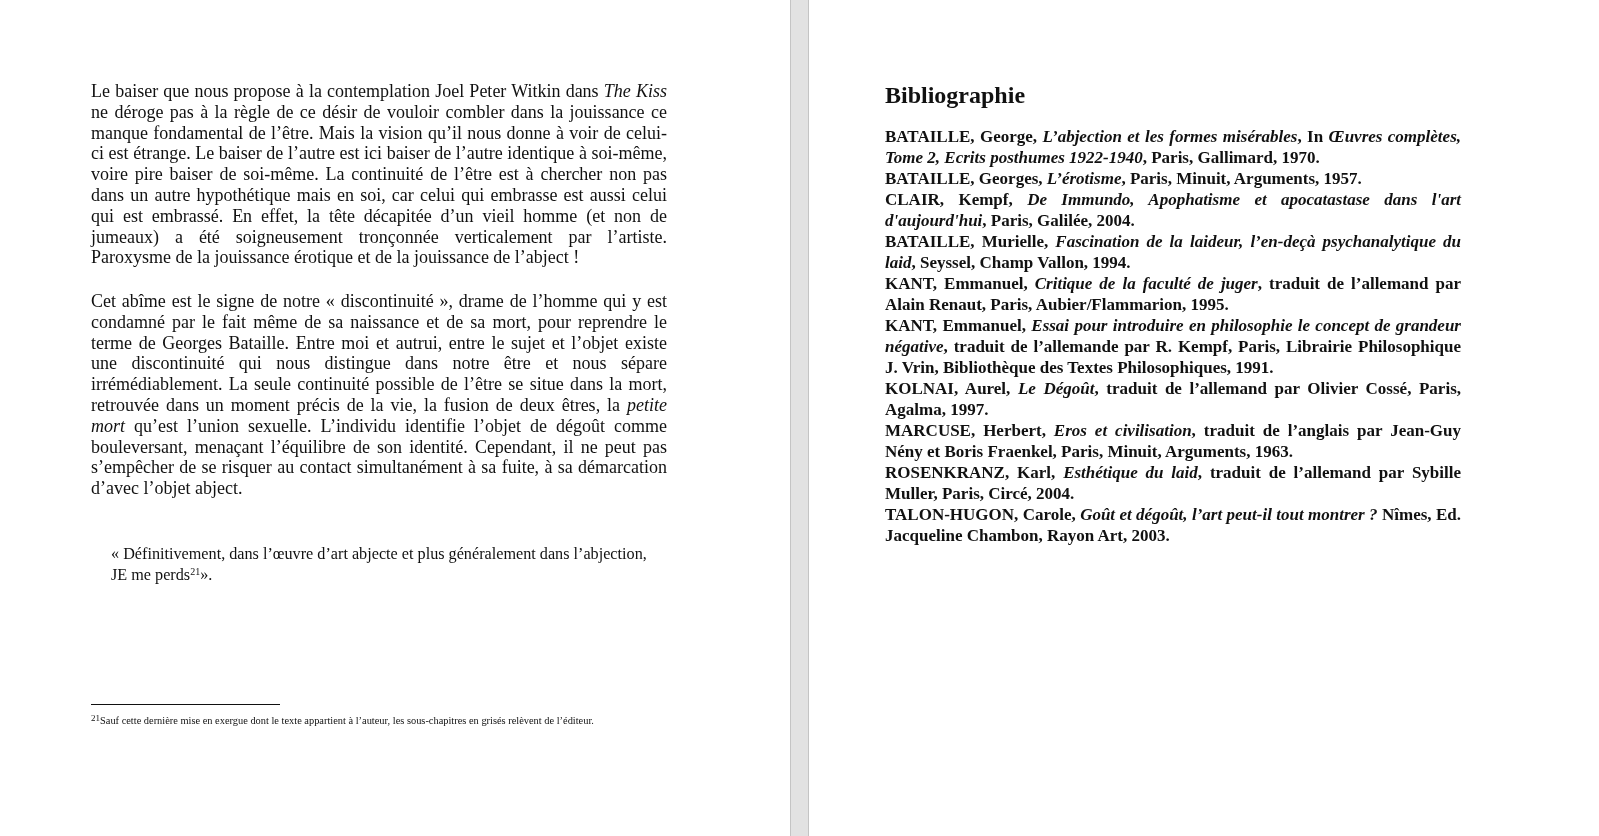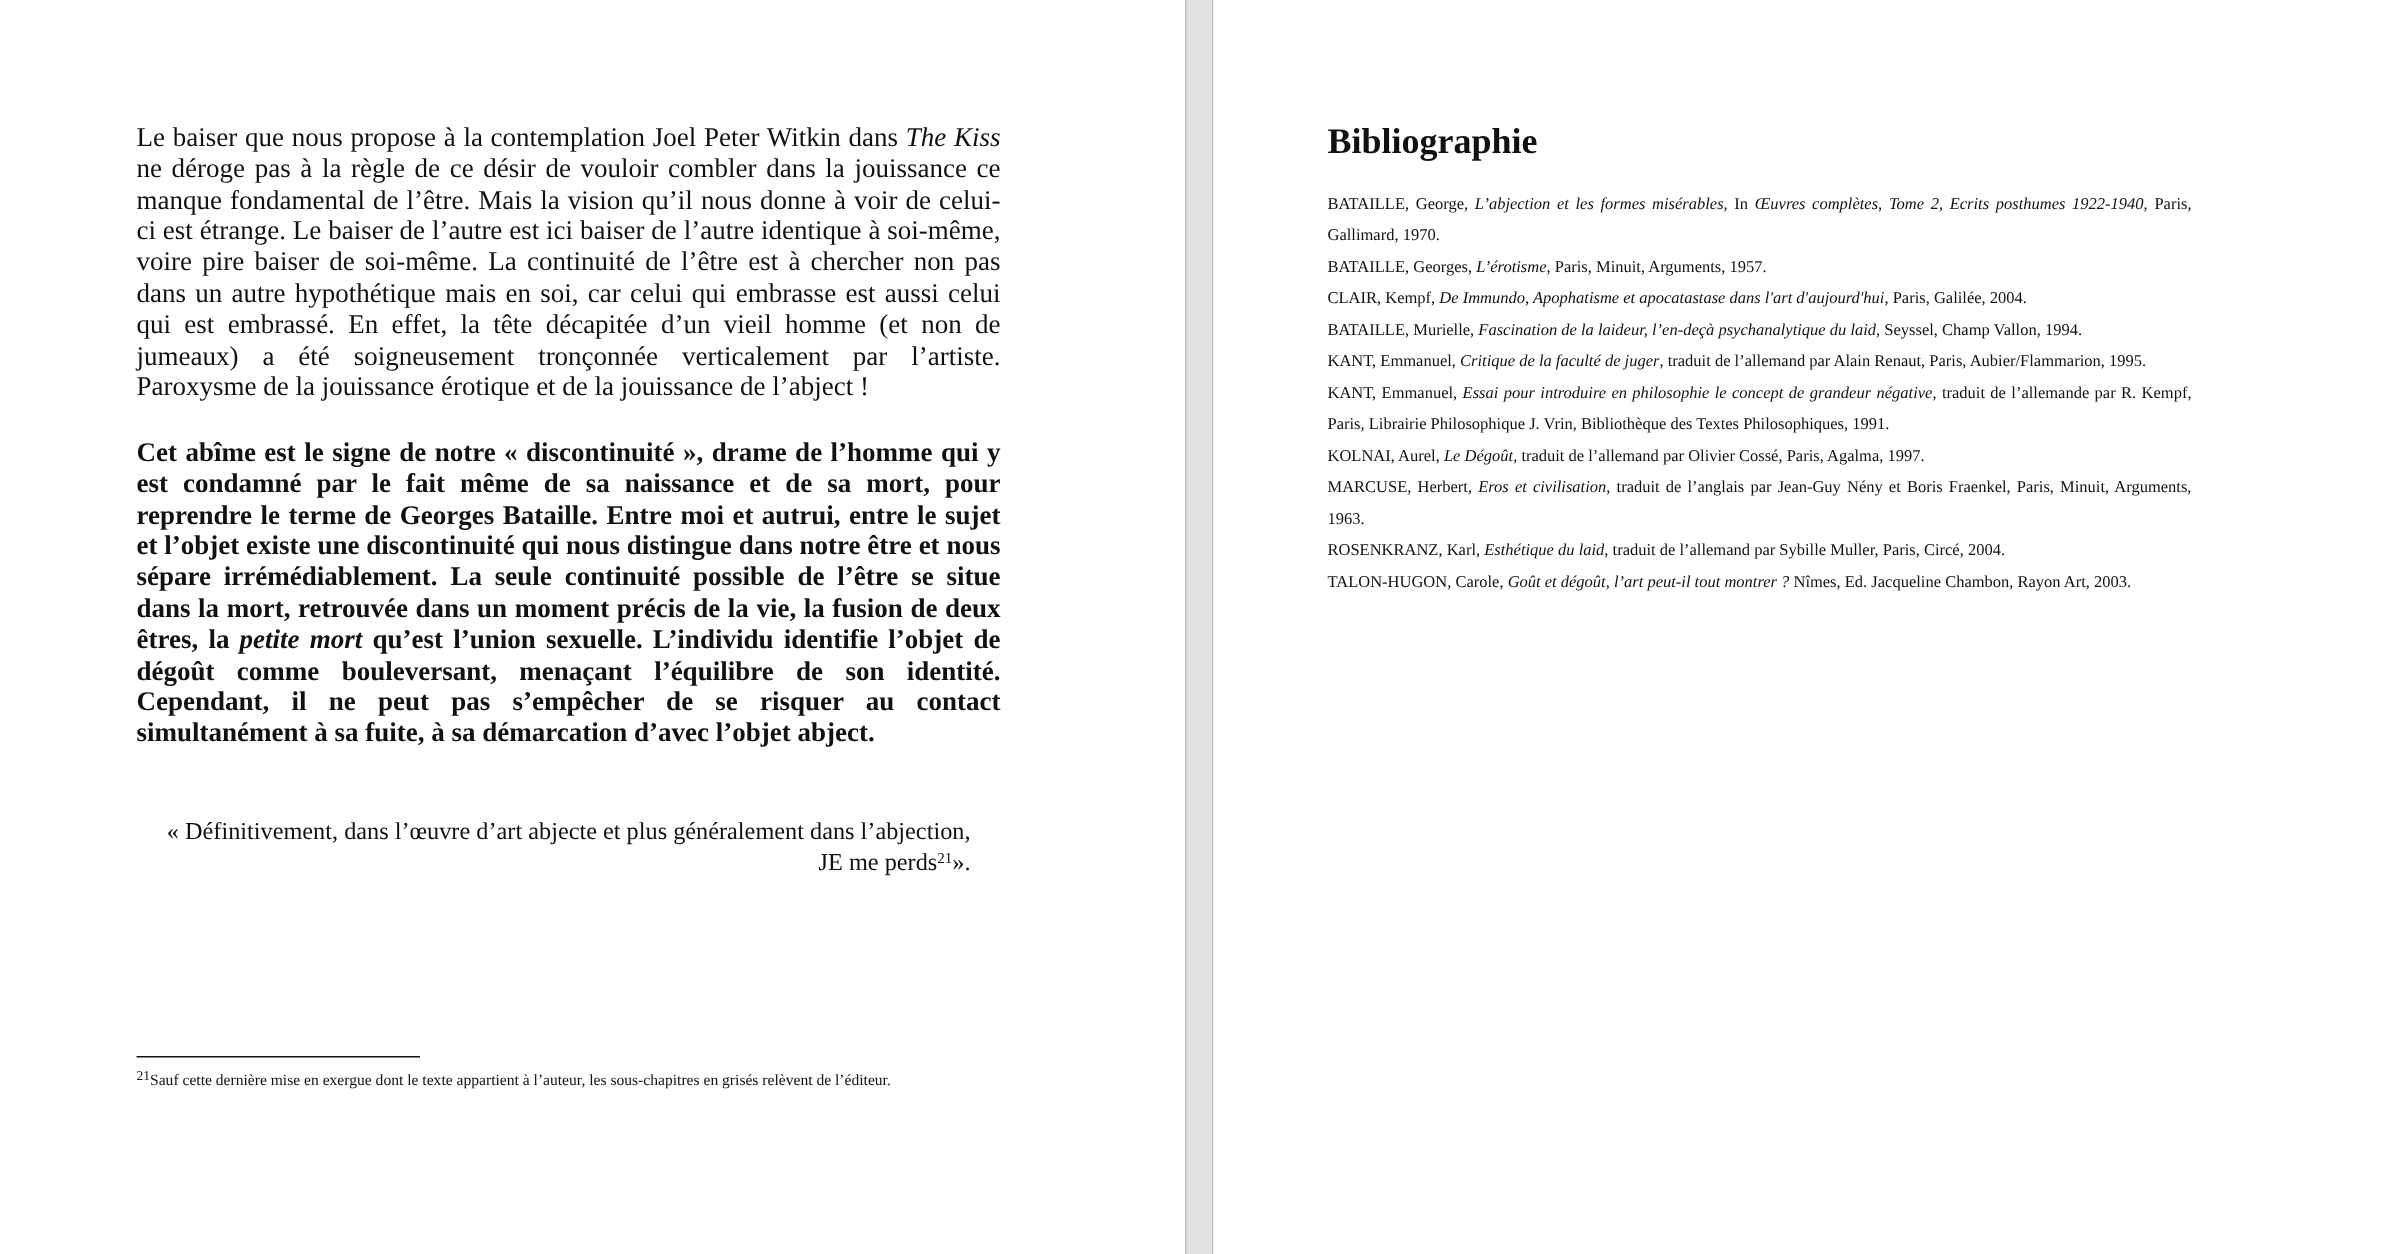--- a/index.html
+++ b/index.html
@@ -22,45 +22,45 @@
     box-sizing: border-box;
   }
   .page-right { left: 809px; width: 790px; }
 
   .body-text {
     position: absolute; left: 91px; width: 576px;
     font-size: 18px; line-height: 20.8px; text-align: justify;
     margin: 0;
   }
   .p1 { top: 81px; }
-  .p2 { top: 291px; font-weight: bold; }
+  .p2 { top: 291px; }
   .quote {
     position: absolute; left: 91px; width: 576px; top: 544px;
-    font-size: 16.2px; line-height: 21px; text-align: right;
+    font-size: 16.2px; line-height: 21px; text-align: left;
     padding: 0 20px; box-sizing: border-box;
   }
   sup { font-size: 10px; line-height: 0; vertical-align: 5px; }
   .fn-rule {
     position: absolute; left: 91px; top: 704px; width: 189px; height: 1px;
     background: #111;
   }
   .footnote {
     position: absolute; left: 91px; top: 713px; width: 576px;
     font-size: 10.4px; line-height: 16px; text-align: justify;
   }
   .footnote sup { font-size: 9px; vertical-align: 3px; }
 
   .bib-title {
     position: absolute; left: 76px; top: 82px;
     font-size: 24px; font-weight: bold; margin: 0; text-align: right;
   }
   .bib-list {
     position: absolute; left: 76px; top: 126px; width: 576px;
     margin: 0; padding: 0; list-style: none;
-    font-size: 11px; line-height: 21px; text-align: justify;
+    font-size: 17px; line-height: 21px; text-align: justify; font-weight: bold;
   }
   .bib-list li { margin: 0; padding: 0; }
   em { font-style: italic; }
 </style>
 </head>
 <body>
 
 <div class="page page-left">
   <p class="body-text p1"><span>Le baiser que nous propose à la contemplation Joel Peter Witkin dans </span><em>The Kiss</em><span> ne déroge pas à la règle de ce désir de vouloir combler dans la jouissance ce manque fondamental de l’être. Mais la vision qu’il nous donne à voir de celui-ci est étrange. Le baiser de l’autre est ici baiser de l’autre identique à soi-même, voire pire baiser de soi-même. La continuité de l’être est à chercher non pas dans un autre hypothétique mais en soi, car celui qui embrasse est aussi celui qui est embrassé. En effet, la tête décapitée d’un vieil homme (et non de jumeaux) a été soigneusement tronçonnée verticalement par l’artiste. Paroxysme de la jouissance érotique et de la jouissance de l’abject !</span></p>
   <p class="body-text p2"><span>Cet abîme est le signe de notre « discontinuité », drame de l’homme qui y est condamné par le fait même de sa naissance et de sa mort, pour reprendre le terme de Georges Bataille. Entre moi et autrui, entre le sujet et l’objet existe une discontinuité qui nous distingue dans notre être et nous sépare irrémédiablement. La seule continuité possible de l’être se situe dans la mort, retrouvée dans un moment précis de la vie, la fusion de deux êtres, la </span><em>petite mort</em><span> qu’est l’union sexuelle. L’individu identifie l’objet de dégoût comme bouleversant, menaçant l’équilibre de son identité. Cependant, il ne peut pas s’empêcher de se risquer au contact simultanément à sa fuite, à sa démarcation d’avec l’objet abject.</span></p>

